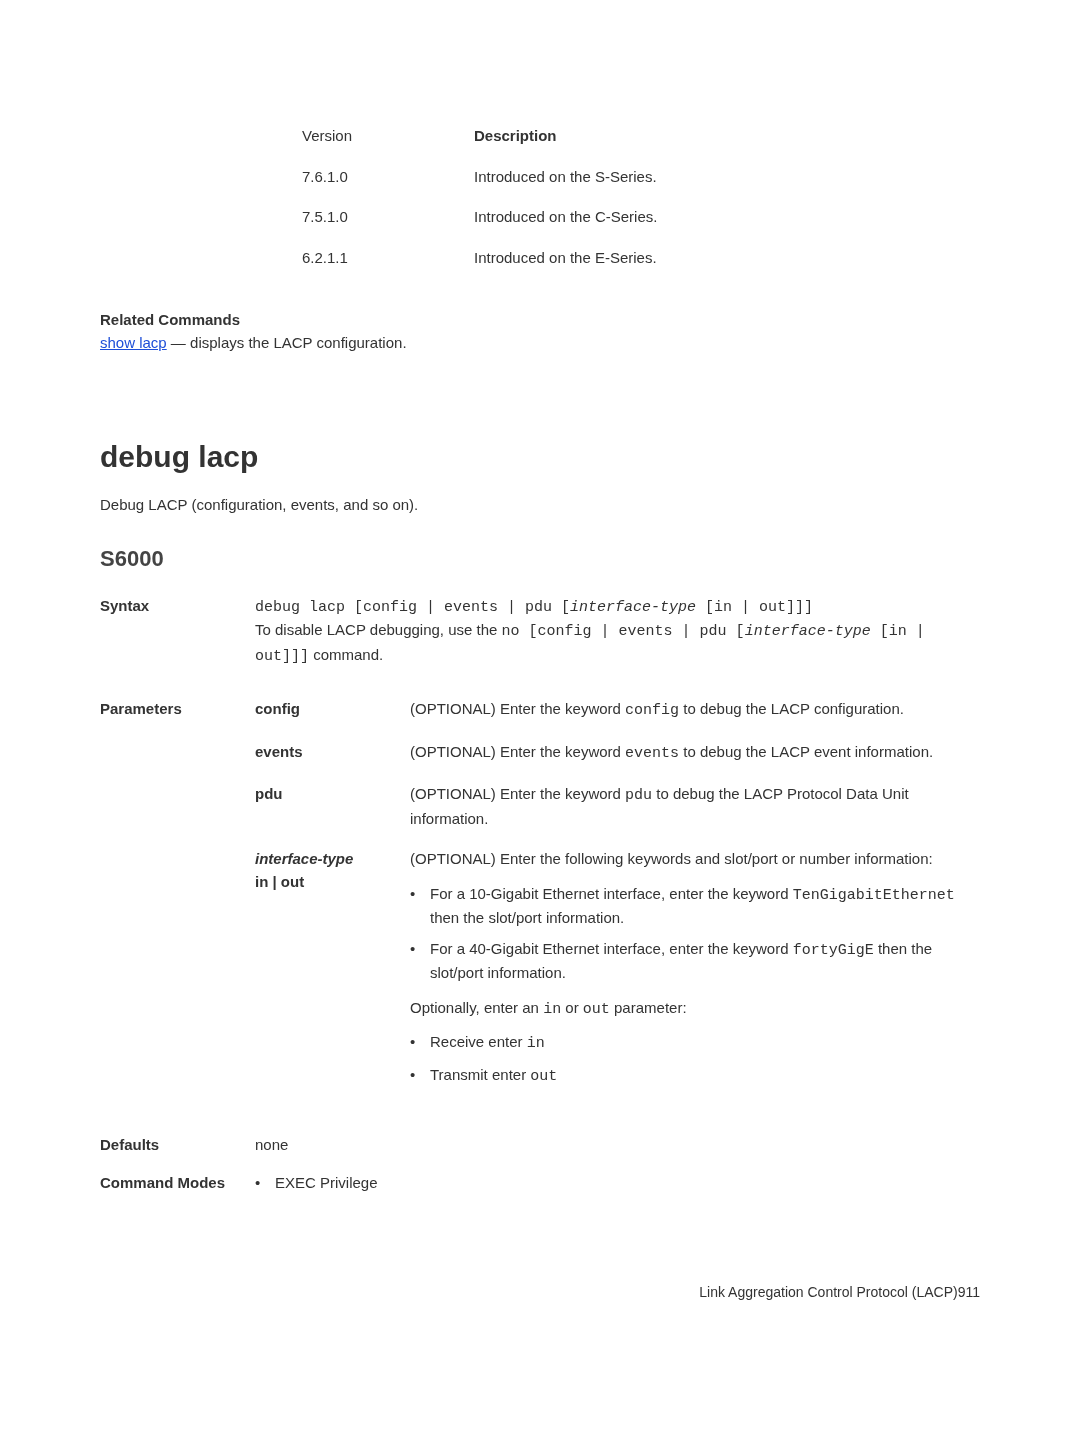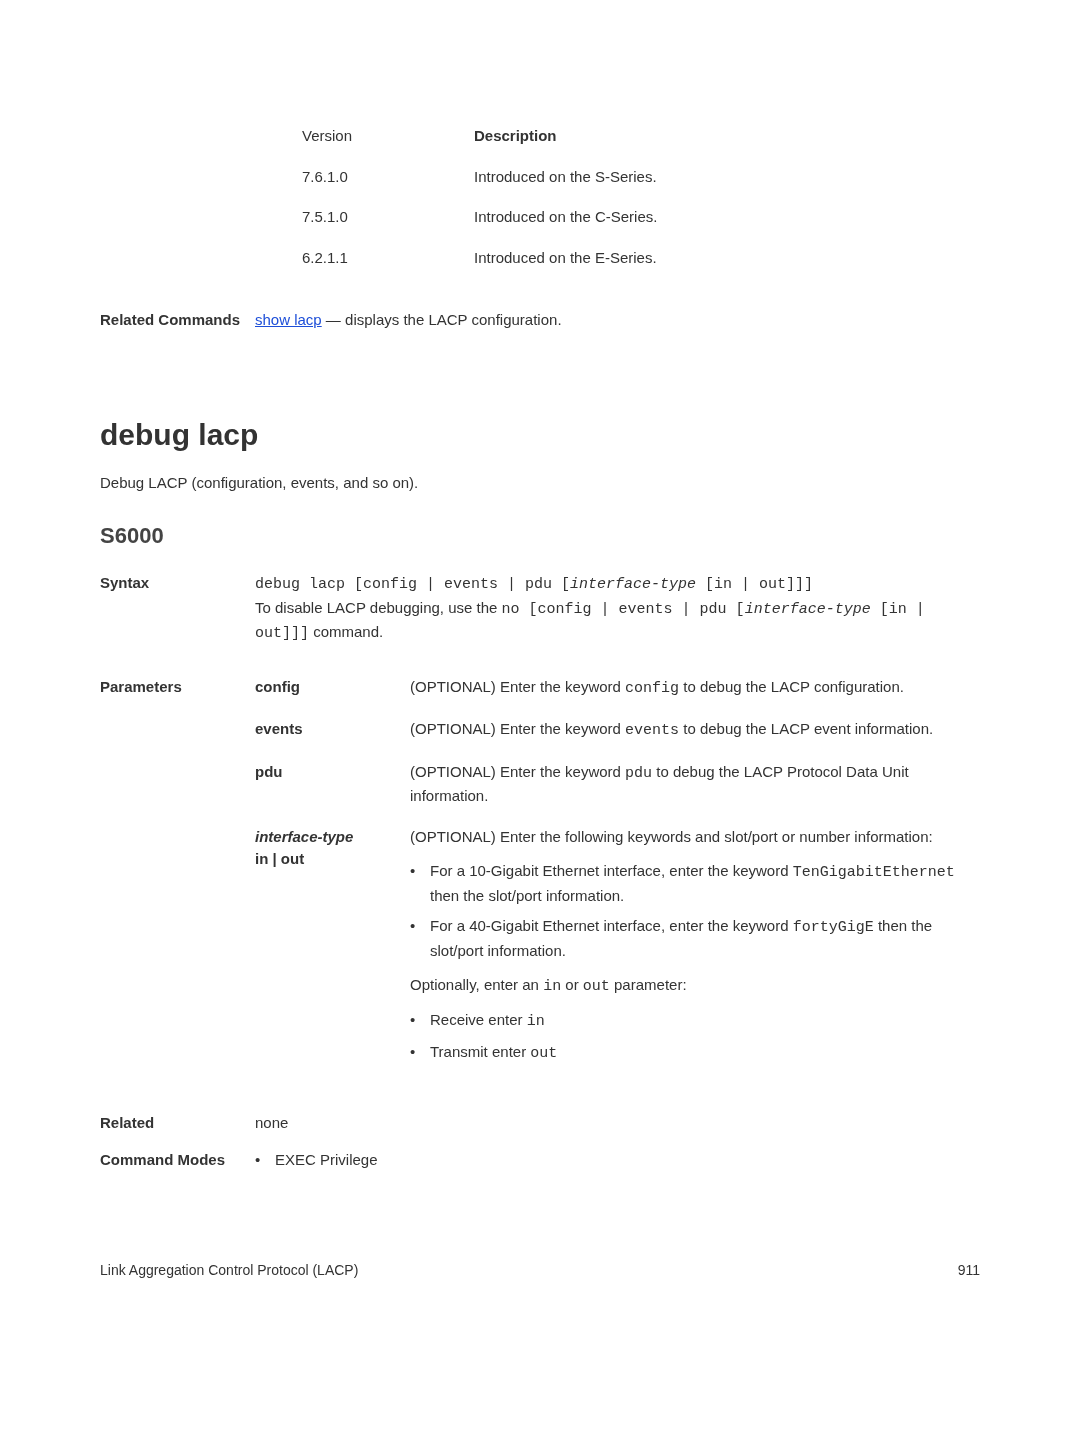--- a/index.html
+++ b/index.html
@@ -27,20 +27,21 @@
   .version-table td:first-child {
     width: 170px;
     font-weight: normal;
   }
   .version-table .th {
     font-weight: 700;
   }
   .related-row {
     display: flex;
     margin-bottom: 80px;
+    flex-direction: column;
   }
   .label-col {
     width: 155px;
     font-weight: 600;
     flex-shrink: 0;
   }
   .content-col {
     flex: 1;
   }
   a.link {
@@ -97,21 +98,21 @@
     position: absolute;
     left: 0;
     top: 0;
   }
   .params-wrapper {
     display: flex;
   }
   .footer {
     margin-top: 80px;
     display: flex;
-    justify-content: space-between;
+    justify-content: flex-end;
     font-size: 14px;
   }
   .opt-text {
     margin-top: 12px;
     margin-bottom: 10px;
   }
 </style>
 </head>
 <body>
 
@@ -191,21 +192,21 @@
           <li><span>Receive enter </span><span class="mono">in</span></li>
           <li><span>Transmit enter </span><span class="mono">out</span></li>
         </ul>
       </div>
     </div>
 
   </div>
 </div>
 
 <div class="section-row" style="margin-top:20px; margin-bottom:15px">
-  <div class="label-col">Related</div>
+  <div class="label-col">Defaults</div>
   <div class="content-col">none</div>
 </div>
 
 <div class="section-row">
   <div class="label-col">Command Modes</div>
   <div class="content-col">
     <ul class="bullets">
       <li>EXEC Privilege</li>
     </ul>
   </div>

